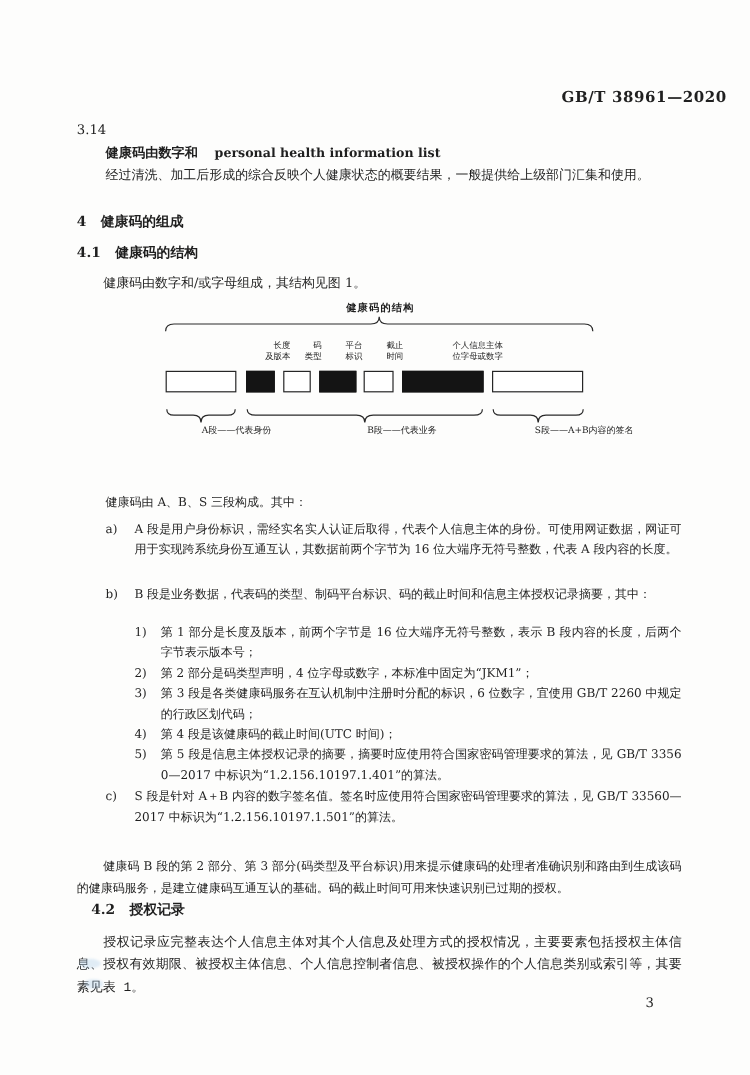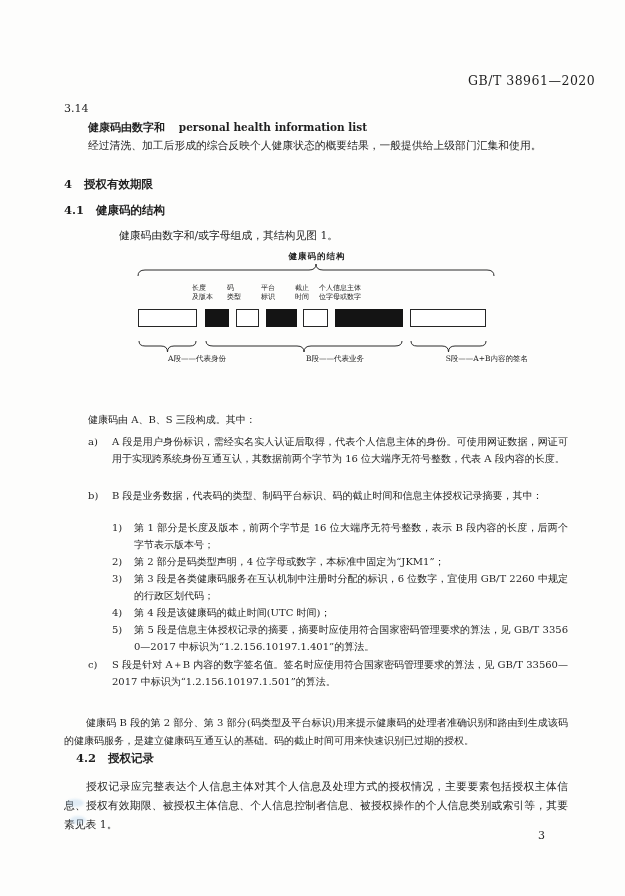--- a/index.html
+++ b/index.html
@@ -9,43 +9,43 @@
     width:625px; height:896px;
     margin:0 auto;
     background:#fdfdfc;
     font-family:"DejaVu Serif", serif;
     color:#1f1f1f;
     overflow:hidden;
   }
   .abs { position:absolute; }
   .doc-code {
     top:73px; left:468px; width:100px;
-    font-weight:normal; font-size:12.5px; letter-spacing:.5px;
+    font-weight:bold; font-size:12.5px; letter-spacing:.5px;
     white-space:nowrap;
   }
   .term-num  { top:102px; left:64px; font-size:11px; }
   .term-line { top:120px; left:88px; font-weight:bold; font-size:11px; }
   .term-line .en { margin-left:10px; font-size:10.5px; }
   .term-def  { top:139px; left:88px; width:480px; font-size:10.8px; }
   .h-sec { font-weight:bold; font-size:11.5px; }
   .h-sec .num { margin-right:12px; }
   .h4   { top:177px; left:64px; }
   .h41  { top:203px; left:64px; }
   .h42  { top:751px; left:64px;margin-left:12px; }
-  .intro { top:229px; left:86px; font-size:10.8px;margin-left:33px; }
+  .intro { top:229px; left:86px; font-size:10.8px; }
 
   
   .fig-title { top:251px; left:0; width:634px; text-align:center;
                font-weight:bold; font-size:8.5px; letter-spacing:1px; }
   .brace { stroke:#2a2a2a; stroke-width:1; fill:none; }
   .svg-top { top:263px; left:137px; }
   .svg-bA  { top:340px; left:138px; }
   .svg-bB  { top:340px; left:205px; }
   .svg-bS  { top:340px; left:410px; }
-  .flabel { top:284px; font-size:7px; line-height:8.5px; text-align:left;
+  .flabel { top:284px; font-size:7px; line-height:8.5px; text-align:right;
             color:#222; white-space:nowrap; }
   .fl1 { left:192px; width:50px; }
   .fl2 { left:227px; width:41px; }
   .fl3 { left:261px; width:41px; }
   .fl4 { left:295px; width:41px; }
   .fl5 { left:319px; width:100px; }
   .fbox { top:309px; height:18px; background:#fff; border:1px solid #262626; }
   .fbox.filled { background:#141414; border-color:#141414; }
   .bxA { left:138px; width:59px; }
   .bx1 { left:205px; width:24px; }
@@ -68,42 +68,42 @@
   .sli { left:112px; width:456px; }
   .li .mk, .sli .mk { position:absolute; left:0; top:0; }
   .li  .tx { display:block; padding-left:24px; text-align:justify; word-break:break-all; }
   .sli .tx { display:block; padding-left:22px; text-align:justify; word-break:break-all; }
   .ia  { top:433px; } .ib  { top:487px; }
   .s1  { top:519px; } .s2  { top:553px; } .s3  { top:570px; }
   .s4  { top:604px; } .s5  { top:621px; } .ic  { top:656px; }
   .closing { top:714px; left:64px; width:504px; text-align:justify;
              text-indent:22px; word-break:break-all; line-height:18px; }
   .p42 { top:777px; left:64px; width:504px; text-align:justify;
-         text-indent:22px; word-break:break-all; line-height:19px; font-size:10.8px; }
+         text-indent:22px; word-break:break-all; line-height:19px; font-size:10.8px;font-family:Liberation Mono, monospace; }
   .page-num { top:829px; left:538px; font-size:11px; }
   .artifact { background:#9fc6e8; opacity:.3; border-radius:50%; filter:blur(1px); }
   .af1 { top:799px; left:66px; width:18px; height:8px; }
   .af2 { top:816px; left:70px; width:16px; height:8px; }
 </style>
 </head>
 <body>
 
 <div class="page">
 
   <div class="abs doc-code">GB/T 38961—2020</div>
 
   <div class="abs term-num">3.14</div>
   <div class="abs term-line">
     <span class="zh">健康码由数字和</span>
     <span class="en">personal health information list</span>
   </div>
   <div class="abs term-def">经过清洗、加工后形成的综合反映个人健康状态的概要结果，一般提供给上级部门汇集和使用。</div>
 
   <div class="abs h-sec h4">
-    <span class="num">4</span><span>授权有效期限</span>
+    <span class="num">4</span><span>健康码的组成</span>
   </div>
   <div class="abs h-sec h41">
     <span class="num">4.1</span><span>健康码的结构</span>
   </div>
   <div class="abs intro">健康码由数字和/或字母组成，其结构见图 1。</div>
 
   <div class="abs fig-title">健康码的结构</div>
 
   <svg class="abs svg-top" width="358" height="14" viewBox="0 0 358 14">
     <path class="brace" d="M1 13 Q1 7 8 7 L172 7 Q179 7 179 1 Q179 7 186 7 L350 7 Q357 7 357 13"></path>

